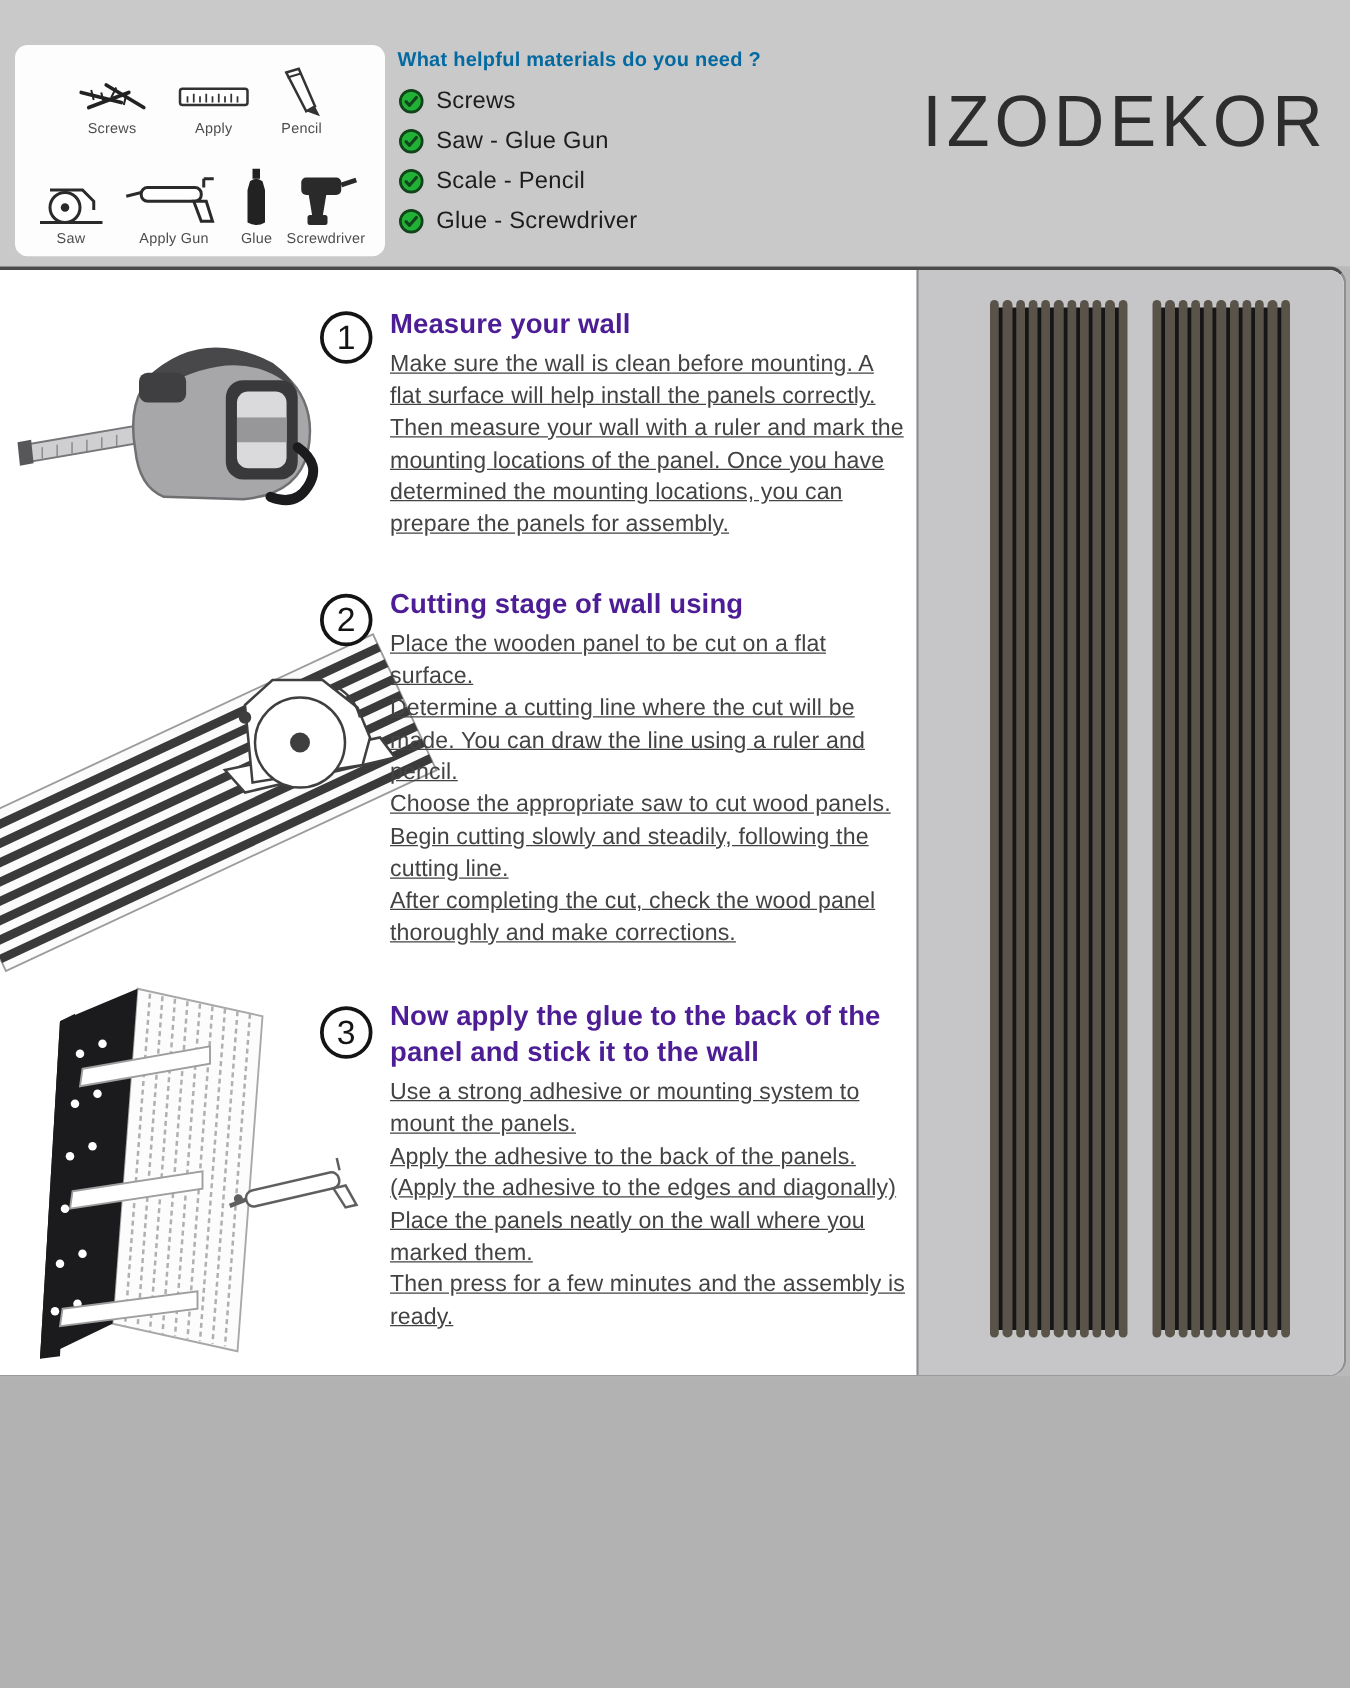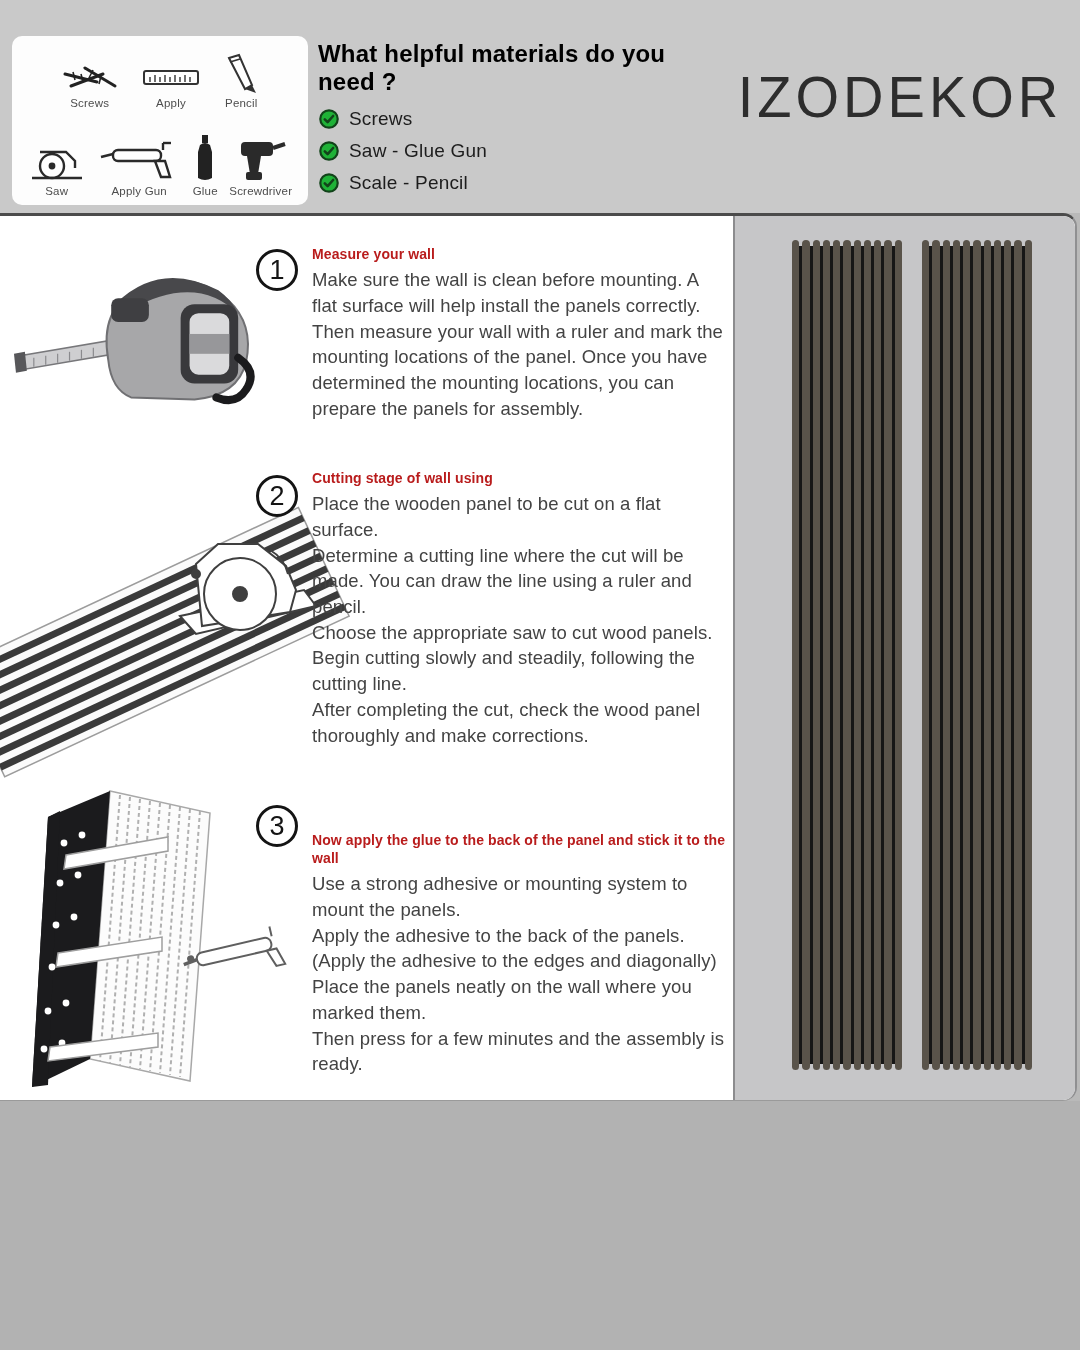--- a/index.html
+++ b/index.html
@@ -22,21 +22,21 @@
     padding:18px 10px 8px 10px;
     display:flex; flex-direction:column; justify-content:space-between;
   }
   .tool-row { display:flex; justify-content:space-around; align-items:flex-end; }
   .tool-row.r1 { padding:0 26px; }
   .tool { display:flex; flex-direction:column; align-items:center; gap:3px; }
   .tool svg { display:block; }
   .tool-label { font-size:11.5px; color:#4d4d4d; letter-spacing:.2px; }
 
   .question-block { position:absolute; left:318px; top:40px; width:400px; }
-  .question-title { font-size:24px; font-weight:bold; color:#000000; letter-spacing:.2px; }
+  .question-title { font-size:16px; font-weight:bold; color:#0369a1; letter-spacing:.2px; }
   .materials-list { list-style:none; margin-top:12px; }
   .materials-list li {
     display:flex; align-items:center; gap:9px;
     font-size:19px; color:#1d1d1d; margin-bottom:10px; letter-spacing:.2px;
   }
   .check-badge { width:22px; height:22px; flex:0 0 22px; }
 
   .brand-logo {
     position:absolute; left:730px; top:64px; width:340px;
     text-align:center;
@@ -55,24 +55,24 @@
     border-radius:0 14px 14px 0;
   }
 
   .step-circle {
     position:absolute; left:256px; width:42px; height:42px;
     border:3px solid #141414; border-radius:50%;
     background:#fff; display:flex; align-items:center; justify-content:center;
     font-size:27px; color:#141414;
   }
   .step-text { position:absolute; left:312px; width:414px; }
-  .step-title { font-size:14px; font-weight:bold; color:#b91c1c; line-height:1.3; letter-spacing:.1px; }
+  .step-title { font-size:22px; font-weight:bold; color:#4c1d95; line-height:1.3; letter-spacing:.1px; }
   .step-body {
     margin-top:4px; font-size:18.5px; color:#434343; line-height:1.39;
-    letter-spacing:.1px; white-space:pre-line;
+    letter-spacing:.1px; white-space:pre-line;text-decoration:underline;
   }
   .illu { position:absolute; }
 
   
   .product-card {
     position:absolute; left:733px; top:0px; width:342px; height:884px;
     background:#c6c6c8;
     border-left:2px solid #8c8c8e;
     border-radius:0 12px 12px 0;
   }
@@ -224,20 +224,29 @@
         <span>Saw - Glue Gun</span>
       </li>
       <li>
         <span class="check-badge">
           <svg viewBox="0 0 24 24" width="22" height="22">
               <circle cx="12" cy="12" r="9.5" fill="#1fb237" stroke="#12431a" stroke-width="2.4"></circle>
               <path d="M7.4 12.4 l3.1 3.1 l6-6.8" fill="none" stroke="#12431a" stroke-width="2.8" stroke-linecap="round" stroke-linejoin="round"></path>
             </svg>
         </span>
         <span>Scale - Pencil</span>
+      </li>
+      <li>
+        <span class="check-badge">
+          <svg viewBox="0 0 24 24" width="22" height="22">
+              <circle cx="12" cy="12" r="9.5" fill="#1fb237" stroke="#12431a" stroke-width="2.4"></circle>
+              <path d="M7.4 12.4 l3.1 3.1 l6-6.8" fill="none" stroke="#12431a" stroke-width="2.8" stroke-linecap="round" stroke-linejoin="round"></path>
+            </svg>
+        </span>
+        <span>Glue - Screwdriver</span>
       </li>
     </ul>
   </div>
 
   <div class="brand-logo">IZODEKOR</div>
 </div>
 
 <div class="main">
 
   <div class="illu" style="left:12px; top:22px;">
@@ -344,21 +353,21 @@
         <line x1="164" y1="176" x2="178" y2="174" stroke-width="3.5"></line>
         <path d="M248,181 l6,17 h9 l-5,-17 z"></path>
         <line x1="256" y1="158" x2="256" y2="168"></line>
         <circle cx="172" cy="172" r="2.6" fill="#5f5f5f"></circle>
       </g>
     </svg>
   </div>
   <div class="step-circle" style="top:589px;">
     <span>3</span>
   </div>
-  <div class="step-text" style="top:615px;">
+  <div class="step-text" style="top:583px;">
     <div class="step-title">Now apply the glue to the back of the panel and stick it to the wall</div>
     <div class="step-body">Use a strong adhesive or mounting system to mount the panels.
 Apply the adhesive to the back of the panels. (Apply the adhesive to the edges and diagonally)
 Place the panels neatly on the wall where you marked them.
 Then press for a few minutes and the assembly is ready.</div>
   </div>
 
   <div class="product-card">
     <div class="product-panel p1">
       <div class="panel-shadow"></div>

